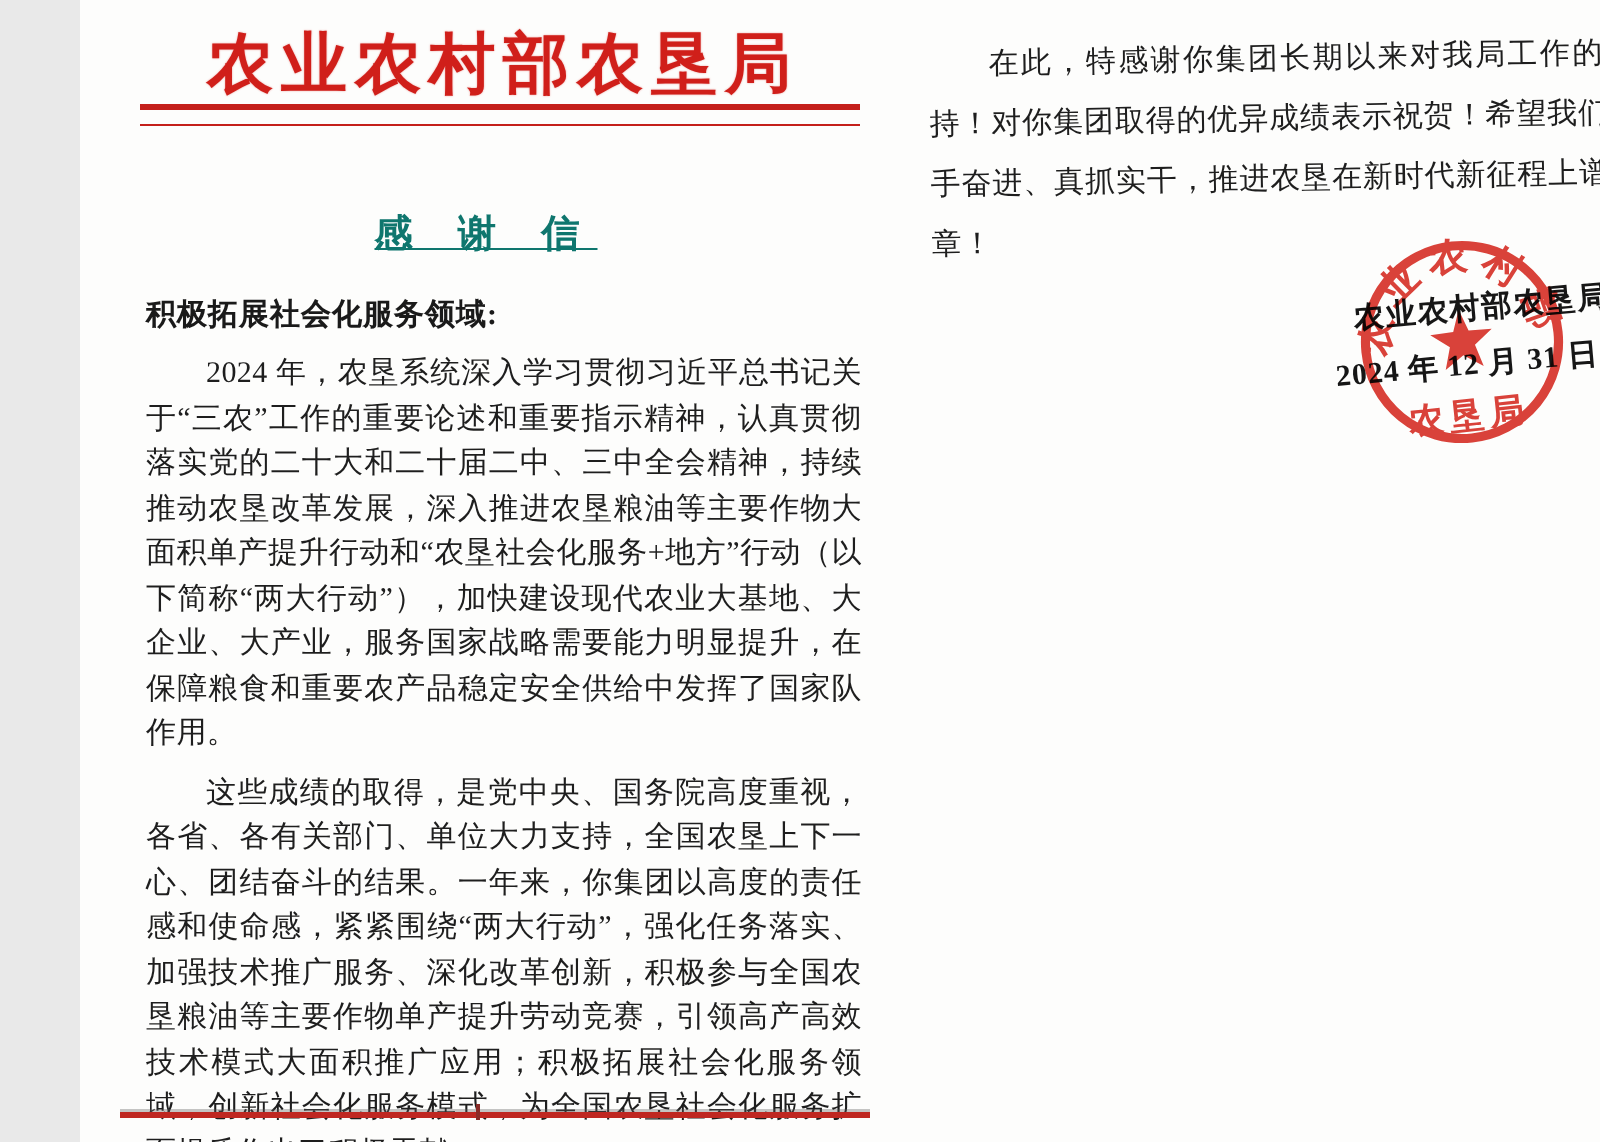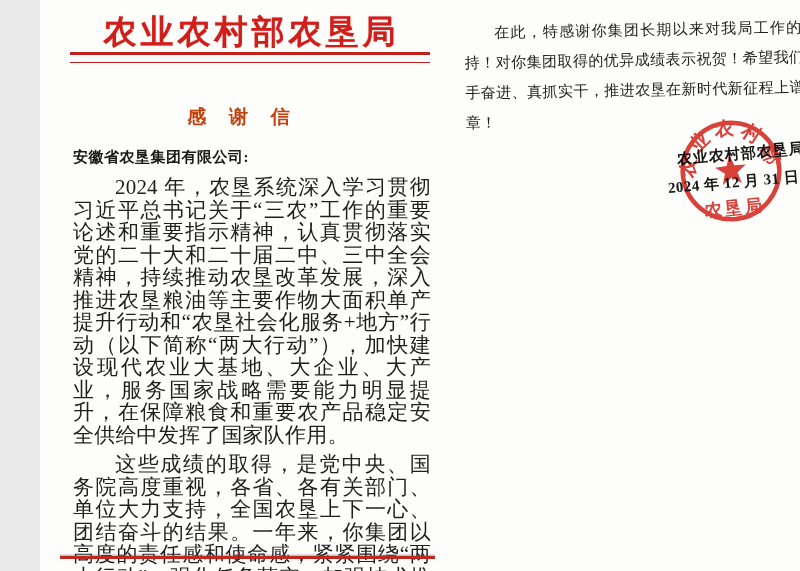--- a/index.html
+++ b/index.html
@@ -26,33 +26,34 @@
   }
   .head-rule{
     position:absolute;left:30px;top:52px;width:360px;height:7px;
     border-top:3px solid #c4201b;
     border-bottom:1px solid #c4201b;
   }
   .doc-title{
     position:absolute;left:33px;top:104px;width:340px;
     text-align:center;
     font-size:19px;font-weight:700;letter-spacing:9px;
-    color:#c2410c;
+    color:#0f766e;
+    text-decoration:underline;
   }
   .salutation{
     position:absolute;left:33px;top:148px;
     font-size:15px;font-weight:600;color:#1a1a1a;
     letter-spacing:.5px;
   }
   .body-text{
     position:absolute;left:33px;top:176px;width:358px;
   }
   .para{
     margin:0;
-    font-size:21px;line-height:22.5px;
+    font-size:15px;line-height:22.5px;
     text-align:justify;
     text-indent:2em;
     font-weight:500;
     color:#1e1e1e;
     letter-spacing:.2px;
   }
   .para + .para{margin-top:7px;}
   .foot-rule{
     position:absolute;left:20px;top:556px;width:375px;height:3px;
     background:#bf2721;
@@ -98,21 +99,21 @@
 </style>
 </head>
 <body>
 
 <div class="scan">
 
   <div class="page page1">
     <div class="letterhead">农业农村部农垦局</div>
     <div class="head-rule"></div>
     <div class="doc-title">感 谢 信</div>
-    <div class="salutation">安徽省农垦集团有限公司:</div>
+    <div class="salutation">积极拓展社会化服务领域:</div>
     <div class="body-text">
       <p class="para">2024 年，农垦系统深入学习贯彻习近平总书记关于“三农”工作的重要论述和重要指示精神，认真贯彻落实党的二十大和二十届二中、三中全会精神，持续推动农垦改革发展，深入推进农垦粮油等主要作物大面积单产提升行动和“农垦社会化服务+地方”行动（以下简称“两大行动”），加快建设现代农业大基地、大企业、大产业，服务国家战略需要能力明显提升，在保障粮食和重要农产品稳定安全供给中发挥了国家队作用。</p>
       <p class="para">这些成绩的取得，是党中央、国务院高度重视，各省、各有关部门、单位大力支持，全国农垦上下一心、团结奋斗的结果。一年来，你集团以高度的责任感和使命感，紧紧围绕“两大行动”，强化任务落实、加强技术推广服务、深化改革创新，积极参与全国农垦粮油等主要作物单产提升劳动竞赛，引领高产高效技术模式大面积推广应用；积极拓展社会化服务领域，创新社会化服务模式，为全国农垦社会化服务扩面提质作出了积极贡献。</p>
     </div>
     <div class="foot-rule">
         <span class="tick"></span>
       </div>
   </div>
 
   <div class="page page2">

